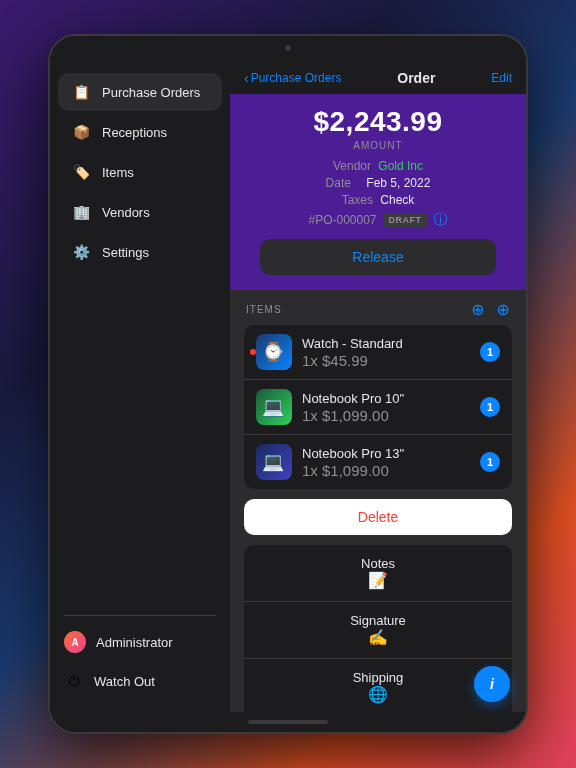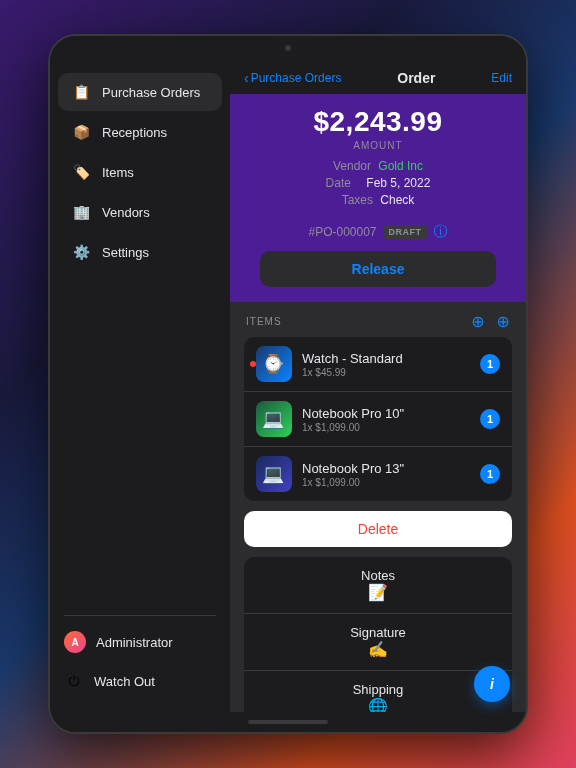--- a/index.html
+++ b/index.html
@@ -192,21 +192,21 @@
       color: #e5e5ea;
     }
     .meta-row span.vendor {
       color: #30d158;
     }
     .po-row {
       display: flex;
       align-items: center;
       justify-content: center;
       gap: 6px;
-      margin-top: 16px;
+      margin-top: 4px;
     }
     .po-number {
       font-size: 12px;
       color: #8e8e93;
     }
     .draft-badge {
       background: #3a3a3c;
       color: #8e8e93;
       font-size: 9px;
       font-weight: 600;
@@ -217,21 +217,21 @@
     }
     .info-icon {
       color: #0a84ff;
       font-size: 14px;
     }
     .release-btn {
       background: #1c1c1e;
       border: none;
       color: #0a84ff;
       font-size: 14px;
-      font-weight: 700;
+      font-weight: 400;
       width: calc(100% - 28px);
       margin: 10px 14px 0;
       padding: 10px;
       border-radius: 10px;
       cursor: pointer;
       background-color: #2c2c2e;
     }
     
     .section-header {
       display: flex;
@@ -301,21 +301,21 @@
     }
     .item-info {
       flex: 1;
     }
     .item-name {
       font-size: 13px;
       color: #e5e5ea;
       font-weight: 500;
     }
     .item-qty-price {
-      font-size: 10px;
+      font-size: 15px;
       color: #8e8e93;
       margin-top: 1px;
     }
     .item-badge {
       width: 20px;
       height: 20px;
       border-radius: 50%;
       background: #0a84ff;
       color: white;
       font-size: 11px;

